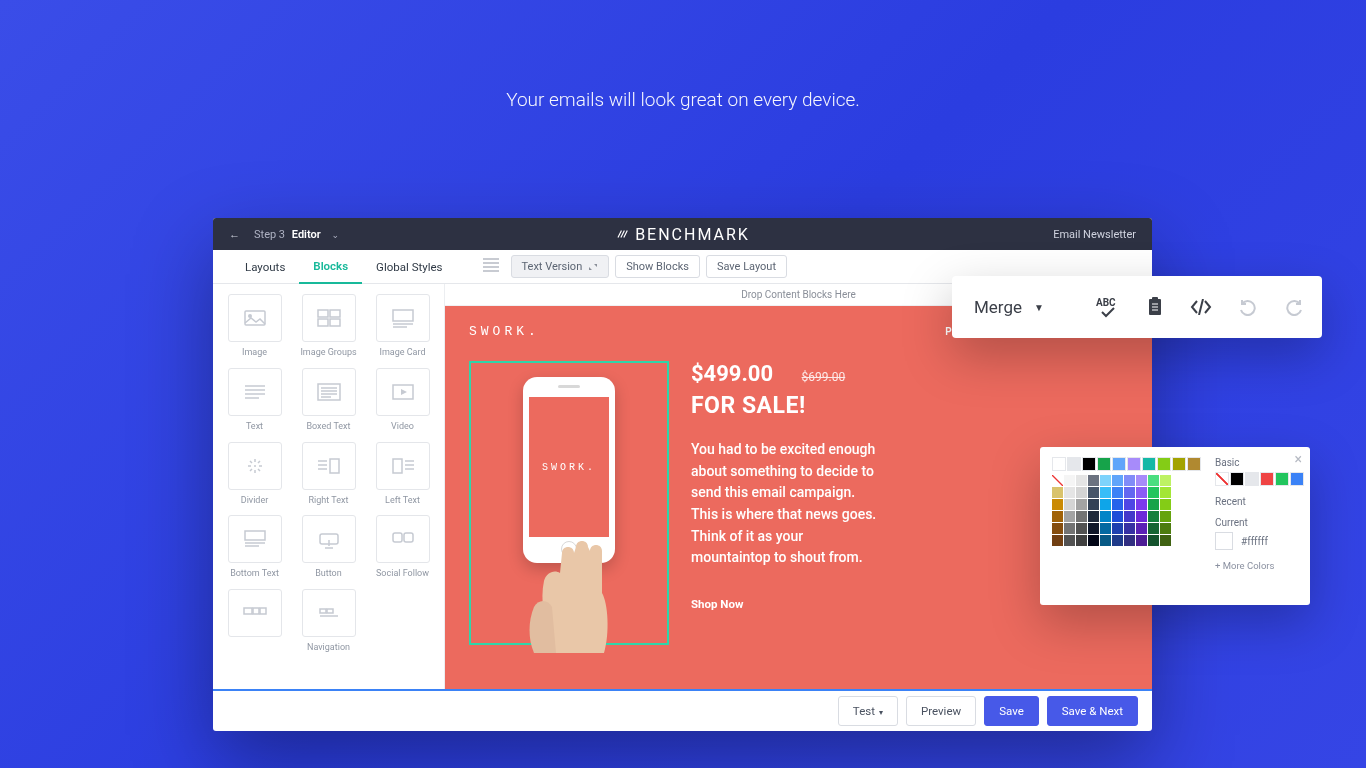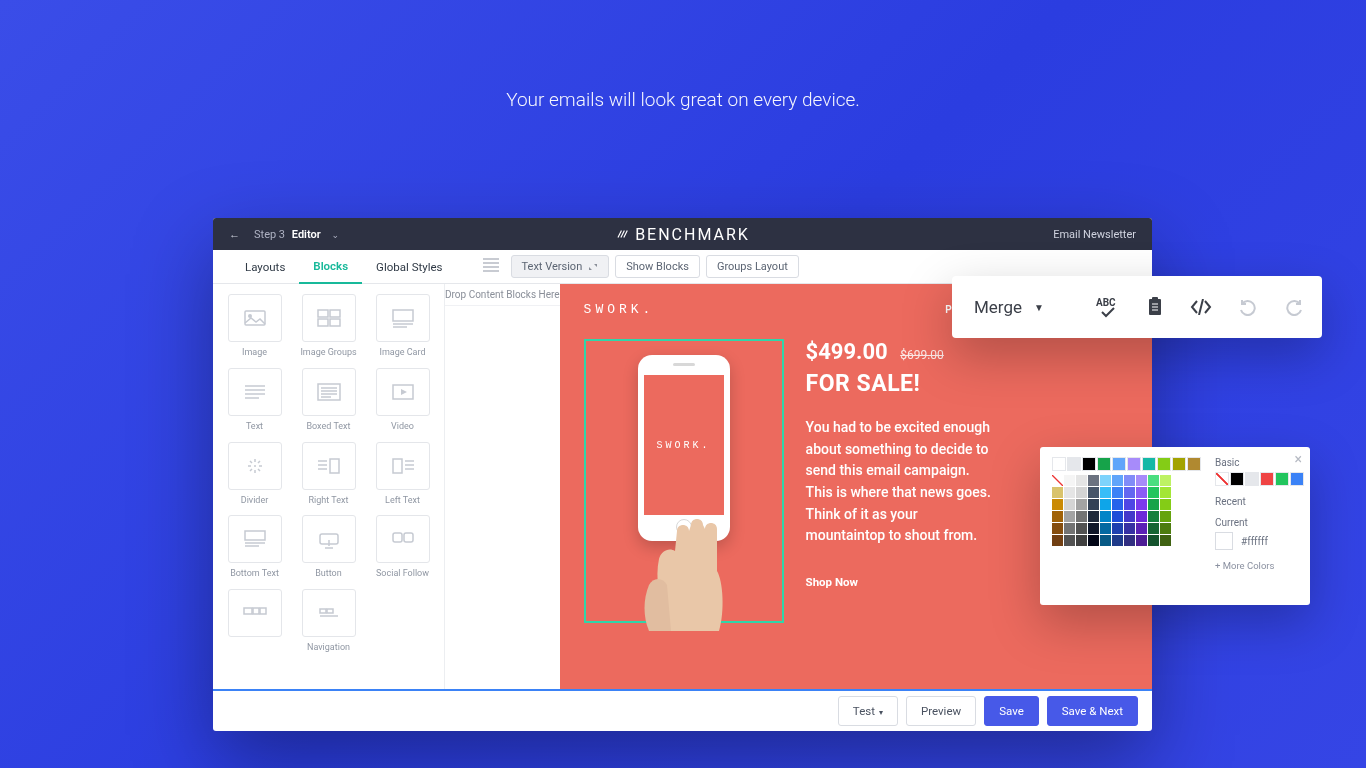--- a/index.html
+++ b/index.html
@@ -30,36 +30,36 @@
 
 
 .body { display: flex; height: calc(100% - 32px - 34px - 42px); }
 .sidebar { width: 232px; border-right: 1px solid #eceef1; padding: 10px 12px; overflow: hidden; }
 .blocks-grid { display: grid; grid-template-columns: repeat(3, 64px); gap: 10px 10px; justify-content: center; }
 .blk { width: 64px; text-align: center; cursor: grab; }
 .blk .sq { width: 54px; height: 48px; margin: 0 auto; border: 1px solid #e4e6ea; border-radius: 3px; display: flex; align-items: center; justify-content: center; color: #c6cad2; background: #fff; }
 .blk .lbl { font-size: 9px; color: #9097a3; margin-top: 5px; line-height: 1.2; }
 .blk svg { width: 26px; height: 22px; stroke: #c6cad2; fill: none; stroke-width: 1.5; }
 
-.canvas-wrap { flex: 1; display: flex; }
+.canvas-wrap { flex: 1; display: flex; flex-direction: column; }
 .dropbar { height: 22px; font-size: 10px; color: #8a8f99; display: flex; align-items: center; justify-content: center; border-bottom: 1px solid #f0f1f4; }
 .canvas { flex: 1; background: #ec6a5e; padding: 18px 24px 0 24px; position: relative; overflow: hidden; }
 .cnav { display: flex; align-items: center; font-size: 11px; color: #fff; }
 .cnav .logo { font-family: "Courier New", monospace; letter-spacing: 4px; font-size: 13px; }
 .cnav .links { margin-left: auto; display: flex; gap: 26px; font-weight: 600; font-size: 10px; }
 .product-row { display: flex; margin-top: 22px; gap: 22px; }
 .sel-box { border: 2px solid #30d5a9; padding: 0; width: 200px; height: 284px; position: relative; background: #ec6a5e; }
 .phone { position: absolute; left: 50%; top: 14px; transform: translateX(-50%); width: 92px; height: 186px; background: #fff; border-radius: 14px; box-shadow: 0 6px 16px rgba(0,0,0,.2); }
 .phone:before { content: ""; position: absolute; top: 8px; left: 50%; transform: translateX(-50%); width: 22px; height: 3px; background: #d8d8d8; border-radius: 3px; }
 .phone:after { content: ""; position: absolute; bottom: 6px; left: 50%; transform: translateX(-50%); width: 14px; height: 14px; border: 1px solid #d8d8d8; border-radius: 50%; }
 .screen { position: absolute; top: 20px; left: 6px; right: 6px; bottom: 26px; background: #ec6a5e; display: flex; align-items: center; justify-content: center; font-family: "Courier New", monospace; color: #fff; font-size: 10px; letter-spacing: 3px; }
 .hand { position: absolute; bottom: -10px; left: 50%; transform: translateX(-50%); width: 130px; height: 150px; }
 .pcol { flex: 1; color: #fff; }
 .price { font-size: 22px; font-weight: 700; }
-.price s { font-size: 12px; font-weight: 400; margin-left: 7px; opacity: .85; text-decoration: line-through; }
+.price s { font-size: 12px; font-weight: 400; margin-left: 23px; opacity: .85; text-decoration: line-through; }
 .sale { font-size: 23px; font-weight: 700; margin-top: 6px; letter-spacing: .5px; }
 .desc { font-size: 14px; line-height: 1.55; margin-top: 20px; max-width: 190px; font-weight: 500; }
 .shop { font-size: 11.5px; font-weight: 700; margin-top: 28px; display: inline-block; }
 
 
 .footer { height: 42px; border-top: 2px solid #3b82f6; display: flex; align-items: center; justify-content: flex-end; padding: 0 14px; gap: 8px; }
 .btn { font-size: 11.5px; padding: 7px 14px; border-radius: 3px; border: 1px solid #d9dce2; background: #fff; color: #4a5260; cursor: pointer; }
 .btn.primary { background: #4759e8; border-color: #4759e8; color: #fff; }
 .btn .dd { font-size: 8px; margin-left: 4px; }
 
@@ -120,21 +120,21 @@
           <path d="M0 1h16 M0 5h16 M0 9h16 M0 13h16" stroke="#b6bac3" stroke-width="1.5"></path>
         </svg>
     </span>
     <span class="pill sel">
       <span>Text Version</span>
       <svg width="10" height="10" viewBox="0 0 10 10">
           <path d="M1 5 L4 8 L1 8 Z M9 5 L6 2 L9 2 Z" fill="#8a8f99"></path>
         </svg>
     </span>
     <span class="pill">Show Blocks</span>
-    <span class="pill">Groups Layout</span>
+    <span class="pill">Save Layout</span>
   </div>
 
   <div class="body">
     <div class="sidebar">
       <div class="blocks-grid" id="blocks-grid">
           <div class="blk">
             <div class="sq">
               <svg viewBox="0 0 26 22">
                 <rect x="3" y="4" width="20" height="14" rx="1"></rect>
                 <circle cx="8" cy="9" r="2" fill="#c6cad2" stroke="none"></circle>

